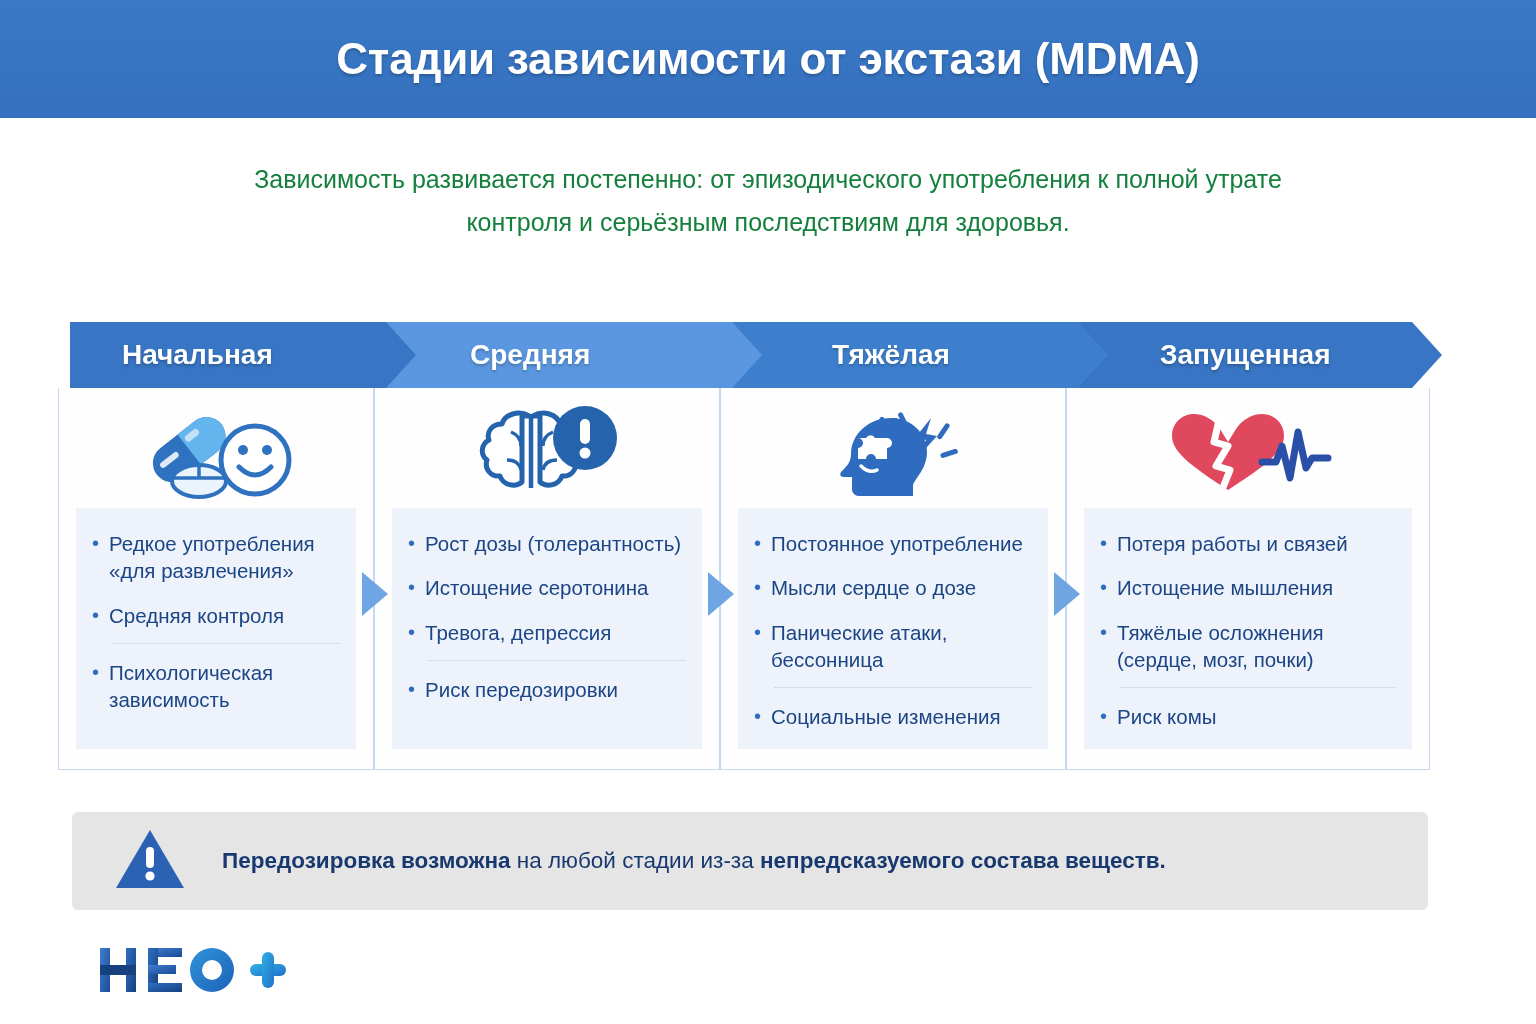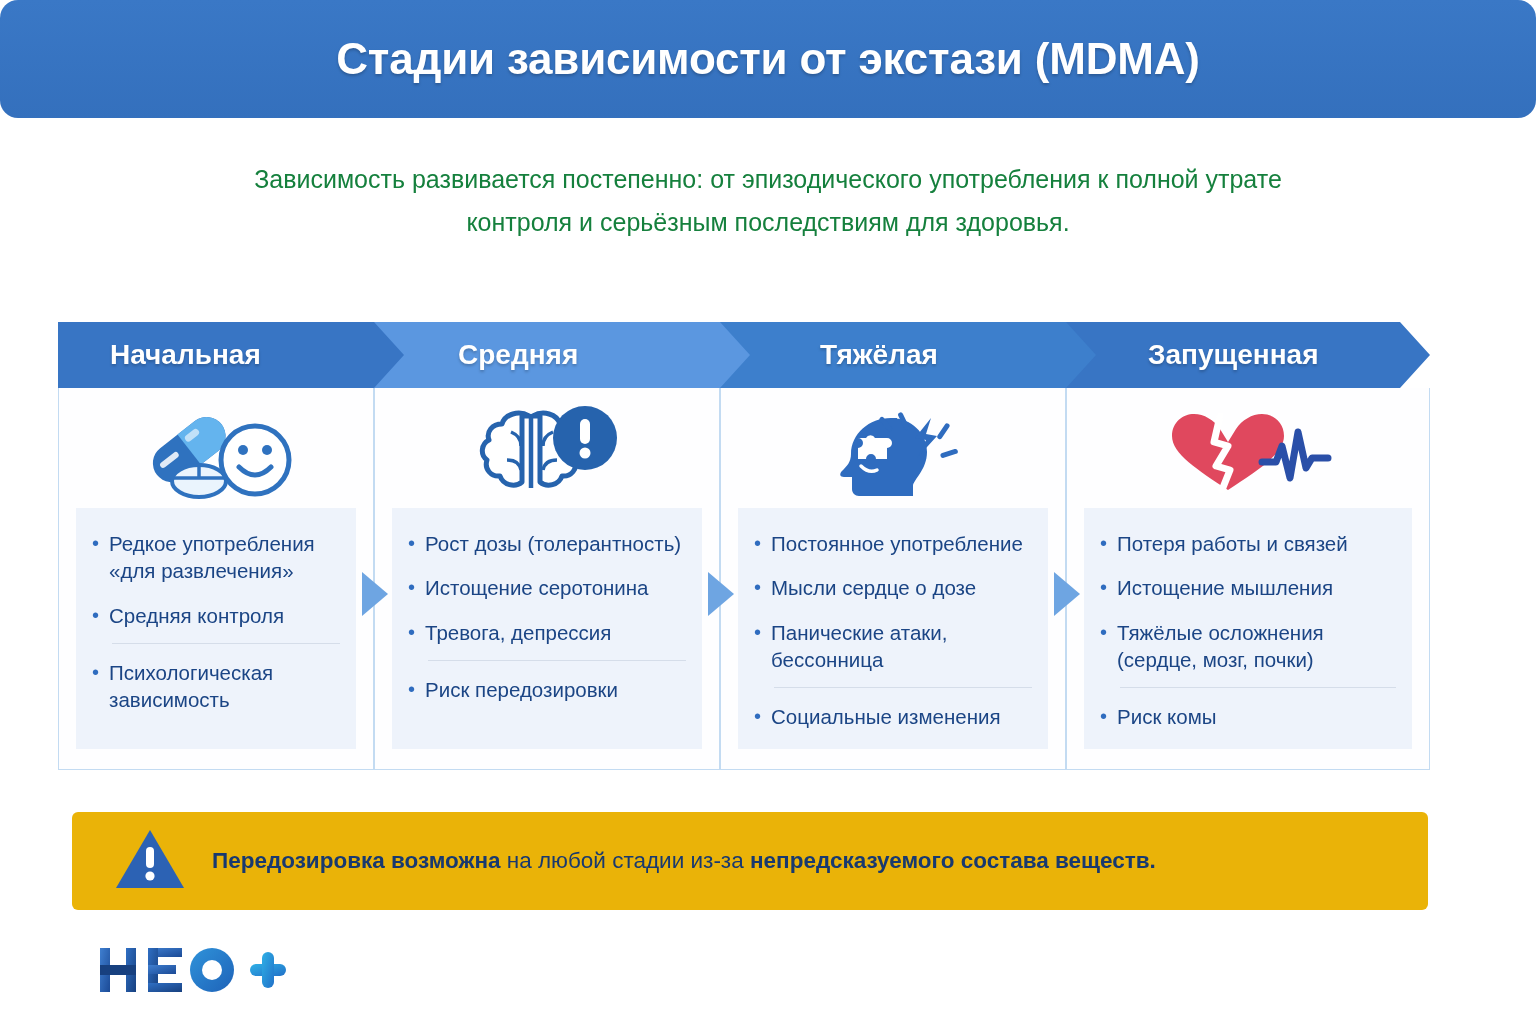--- a/index.html
+++ b/index.html
@@ -19,21 +19,20 @@
   
   .header-bar {
     position: absolute;
     top: 0; left: 0;
     width: 1536px;
     height: 118px;
     background: linear-gradient(180deg, #3a78c6 0%, #3470bd 100%);
     display: flex;
     align-items: center;
     justify-content: center;
-    border-radius: 18px;
   }
   .header-title {
     color: #ffffff;
     font-size: 44px;
     font-weight: bold;
     letter-spacing: -0.2px;
     text-shadow: 0 2px 3px rgba(0,0,0,0.22);
     white-space: nowrap;
   }
 
@@ -53,21 +52,21 @@
   .stages {
     position: absolute;
     top: 322px;
     left: 58px;
     width: 1372px;
     height: 448px;
   }
 
   .banner-row {
     position: absolute;
-    top: 0; left: 0;
+    top: 0; left: 12px;
     width: 1372px;
     height: 66px;
   }
 
   .banner {
     position: absolute;
     top: 0;
     height: 66px;
     display: flex;
     align-items: center;
@@ -164,25 +163,26 @@
     height: 48px;
   }
 
   
   .warning {
     position: absolute;
     top: 812px;
     left: 72px;
     width: 1356px;
     height: 98px;
-    background: #eab308;
+    background: #e5e5e5;
     border-radius: 6px;
     display: flex;
     align-items: center;
     padding-left: 42px;
+    gap: 10px;
   }
   .warn-icon { flex: 0 0 auto; margin-right: 26px; }
   .warn-text {
     color: #18396f;
     font-size: 22.5px;
     line-height: 1.3;
   }
   .warn-text b { font-weight: bold; }
 
   

